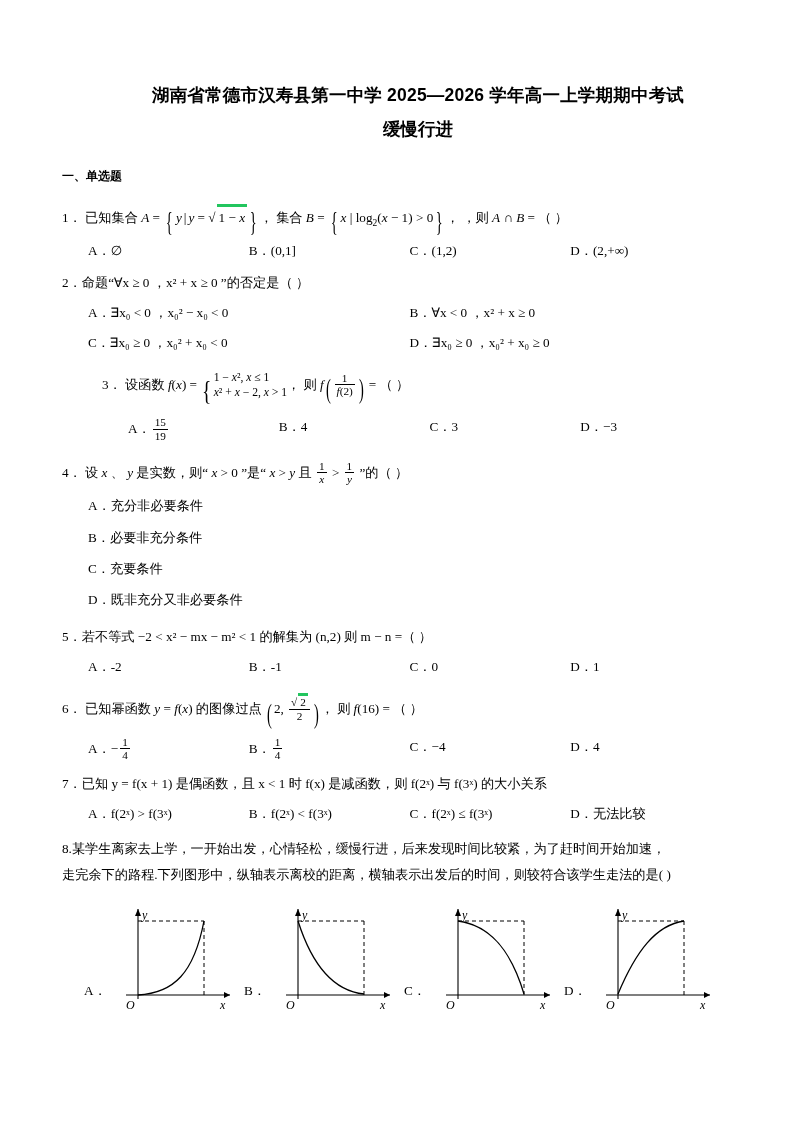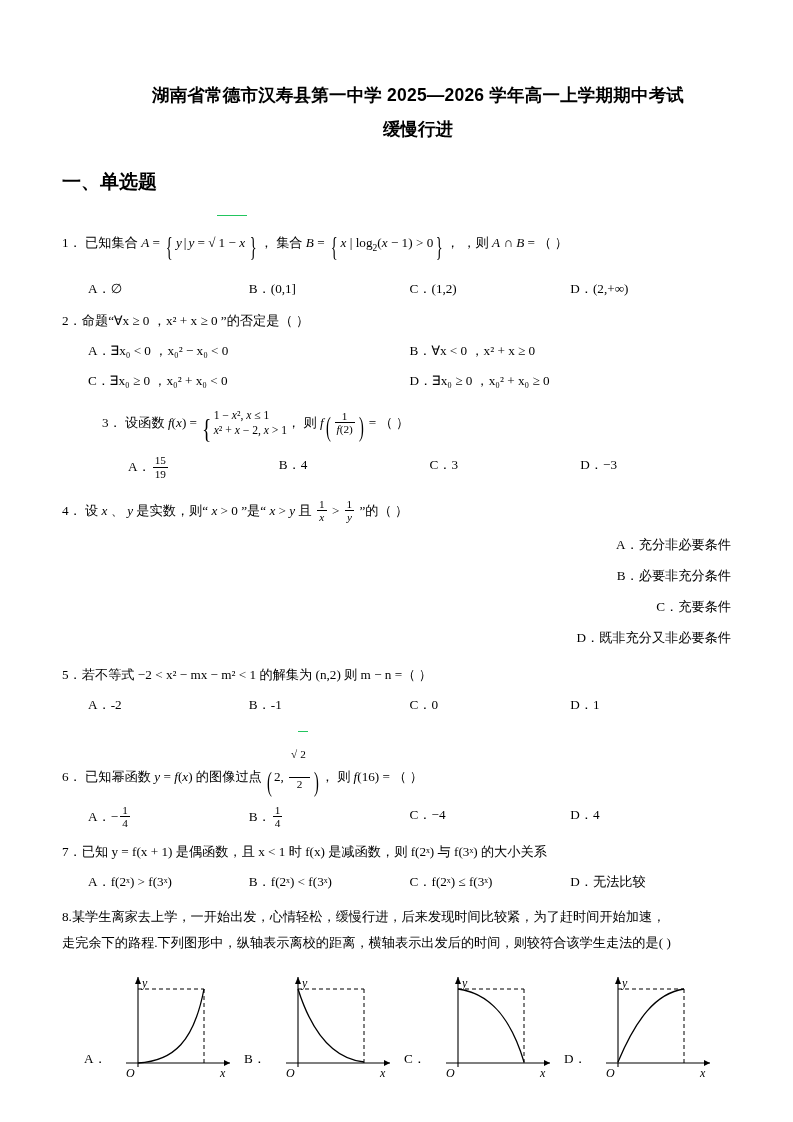--- a/index.html
+++ b/index.html
@@ -41,21 +41,21 @@
     margin-top: 9px;
   }
   .content {
     margin: 0 62px 0 62px;
     font-size: 13.3px;
     line-height: 1.55;
   }
   .section-head {
     font-family: "Liberation Sans", sans-serif;
     font-weight: bold;
-    font-size: 19px;
+    font-size: 12px;
     margin-top: 26px;
     margin-bottom: 18px;
   }
   .q {
     margin-top: 11px;
     font-size: 13.2px;
     line-height: 1.6;
   }
   .q-stem {
     display: block;
@@ -69,38 +69,37 @@
   .opts.two-col > .opt { width: 50%; }
   .opt {
     font-size: 13.2px;
     white-space: nowrap;
   }
   .opts-stack {
     padding-left: 26px;
   }
   .opts-stack .opt {
     margin-top: 10px;
-    text-align: right;
   }
   
   .mi { font-family: "Liberation Serif", serif; font-style: italic; }
   .frac {
     display: inline-block;
     vertical-align: -0.55em;
     text-align: center;
     font-size: 0.85em;
     line-height: 1.1;
     margin: 0 2px;
   }
   .frac .num { display: block; border-bottom: 1px solid #000; padding: 0 2px; }
   .frac .den { display: block; padding: 0 2px; }
   .sqrt {
     display: inline-block;
-    border-top: 1px solid #22c55e;
-    padding: 16px 2px;
+    border-top: 3px solid #22c55e;
+    padding: 0 2px;
     margin-left: 1px;
   }
   .radic { display: inline-block; }
   .big-brace {
     display: inline-block;
     font-size: 2.1em;
     line-height: 0.5;
     vertical-align: -0.42em;
     font-weight: 300;
     transform: scaleX(0.7);

